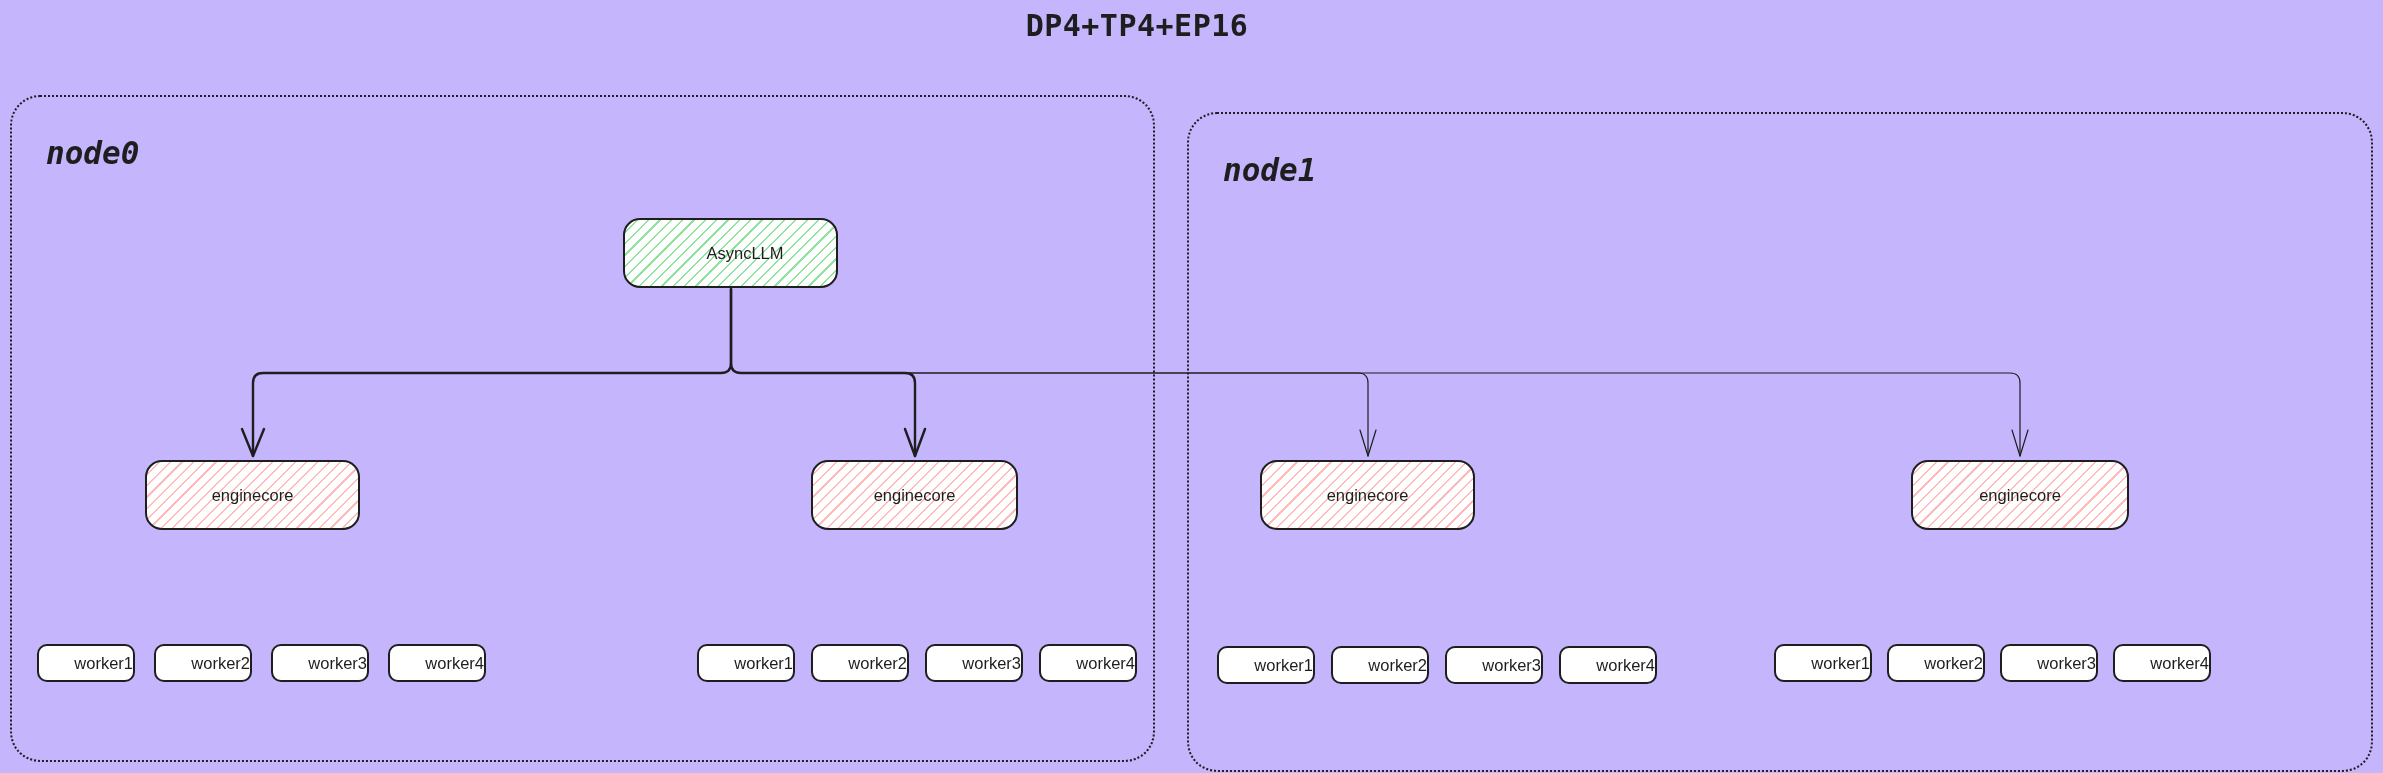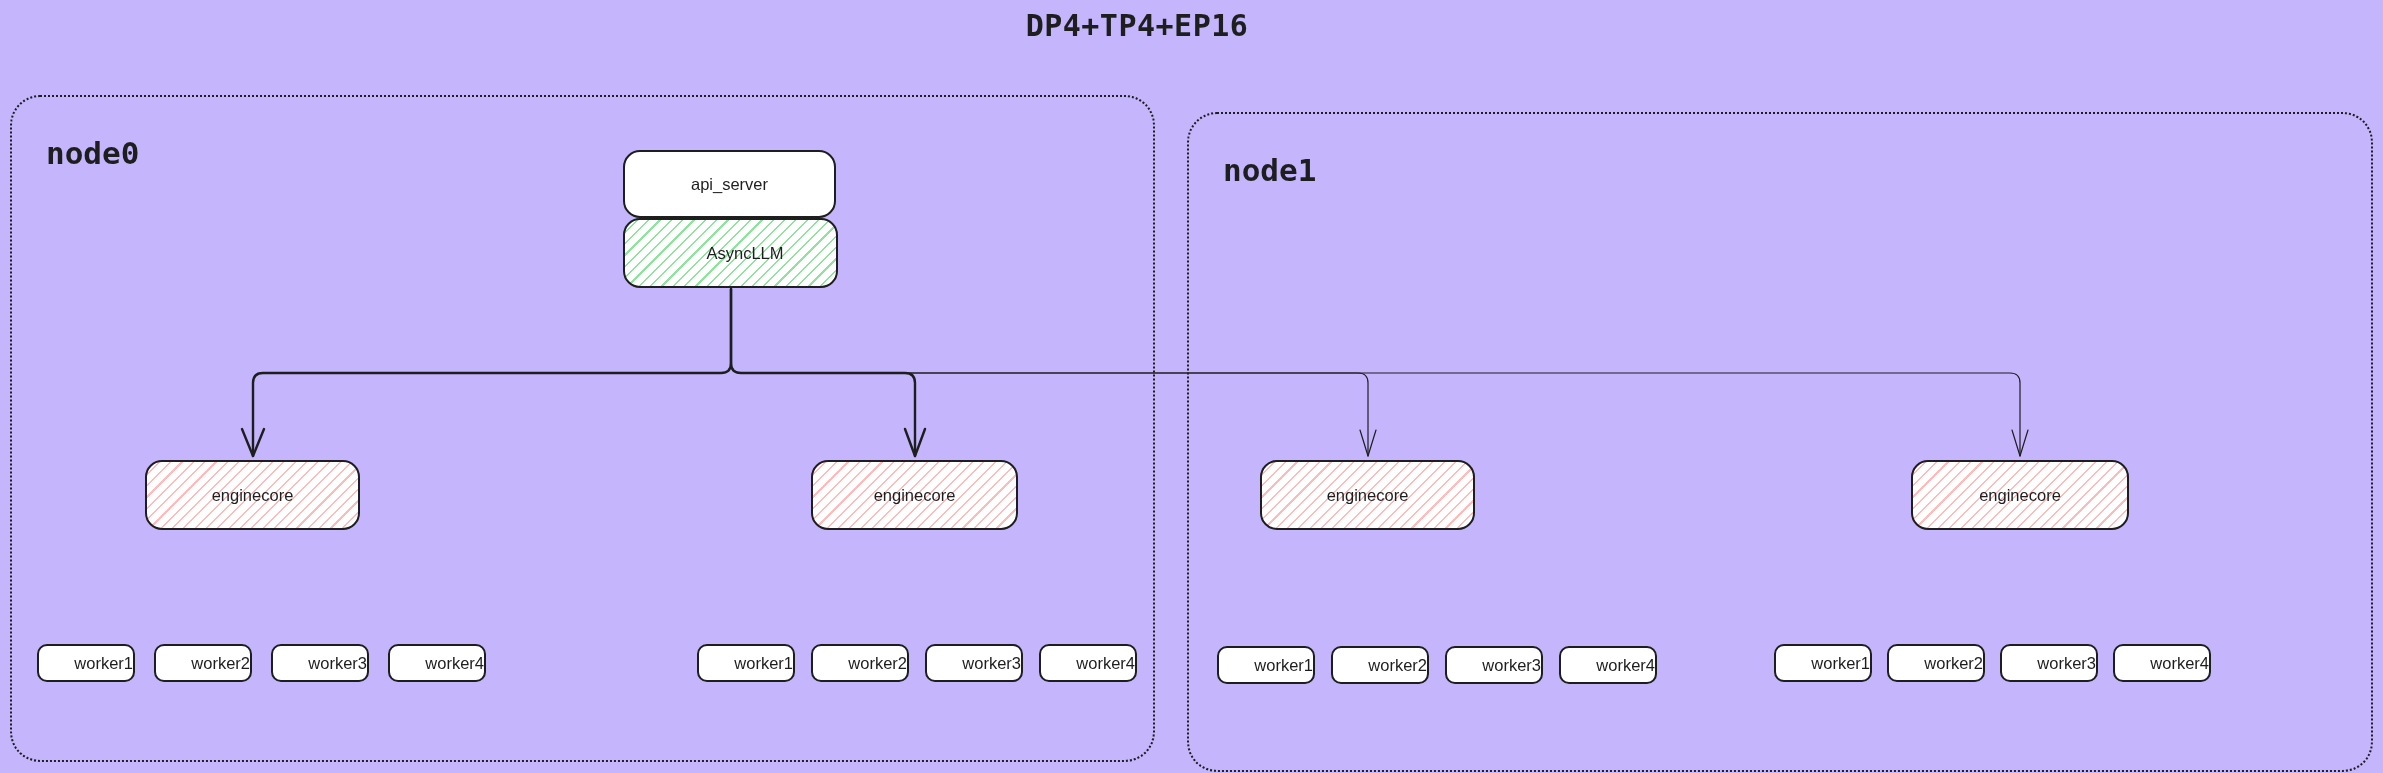--- a/index.html
+++ b/index.html
@@ -8,21 +8,21 @@
     background:#c4b5fd;color:#1e1e1e;
     font-family:"Liberation Sans",sans-serif;
   }
   .page-title{
     position:absolute;top:8px;left:1137px;transform:translateX(-50%);
     font-family:"DejaVu Sans Mono",monospace;font-size:30px;font-weight:600;
     letter-spacing:0.5px;white-space:nowrap;
   }
   .node-container{
     position:absolute;border:2.5px dotted #1e1e1e;border-radius:30px;
-    background:transparent;box-sizing:border-box;
+    background:transparent;box-sizing:border-box;font-style:italic;
   }
   .node-label{
     position:absolute;top:38px;left:34px;
     font-family:"DejaVu Sans Mono",monospace;font-size:31px;font-weight:600;
   }
   .shape-box{
     position:absolute;border:2.2px solid #1e1e1e;border-radius:17px;
     display:flex;align-items:center;justify-content:center;
     background-color:#ffffff;font-size:16.5px;box-sizing:border-box;
     white-space:nowrap;
@@ -61,23 +61,20 @@
       <path d="M731 289 L731 363 Q731 373 721 373 L263 373 Q253 373 253 383 L253 456" stroke-width="2.4"></path>
       <path d="M242 429 L253 456 L264 429" stroke-width="2.4"></path>
       <path d="M731 289 L731 363 Q731 373 741 373 L905 373 Q915 373 915 383 L915 456" stroke-width="2.4"></path>
       <path d="M905 429 L915 456 L925 429" stroke-width="2.4"></path>
     </svg>
 <div class="node-container" style="left: 10px; top: 95px; width: 1145px; height: 667px;">
       <span class="node-label">node0</span>
     </div>
     <div class="node-container" style="left: 1187px; top: 112px; width: 1186px; height: 660px;">
       <span class="node-label">node1</span>
-    </div>
-    <div class="shape-box" style="left: 623px; top: 150px; width: 213px; height: 68px;">
-      <span>api_server</span>
     </div>
     <div class="shape-box fill-green" style="left: 623px; top: 218px; width: 215px; height: 70px;">
       <span>AsyncLLM</span>
     </div>
     <div class="shape-box fill-red" style="left: 145px; top: 460px; width: 215px; height: 70px;">
       <span>enginecore</span>
     </div>
     <div class="shape-box fill-red" style="left: 811px; top: 460px; width: 207px; height: 70px;">
       <span>enginecore</span>
     </div>

